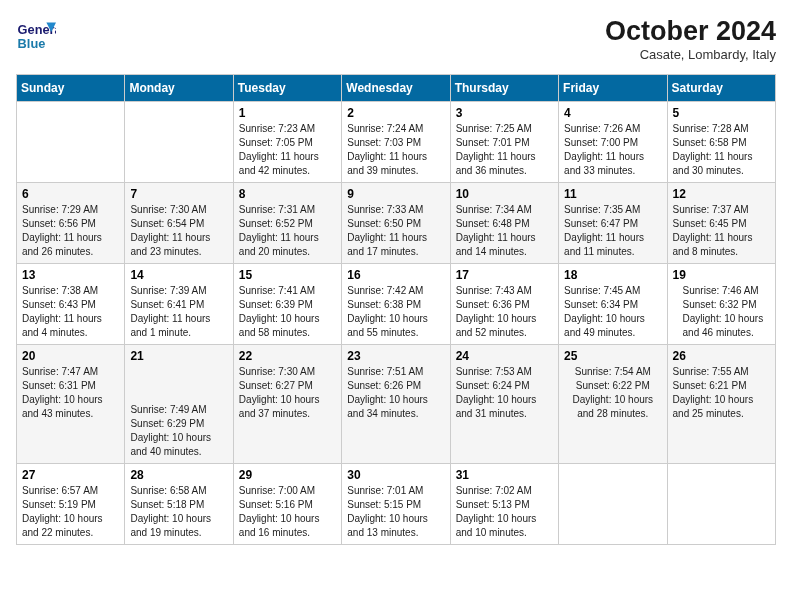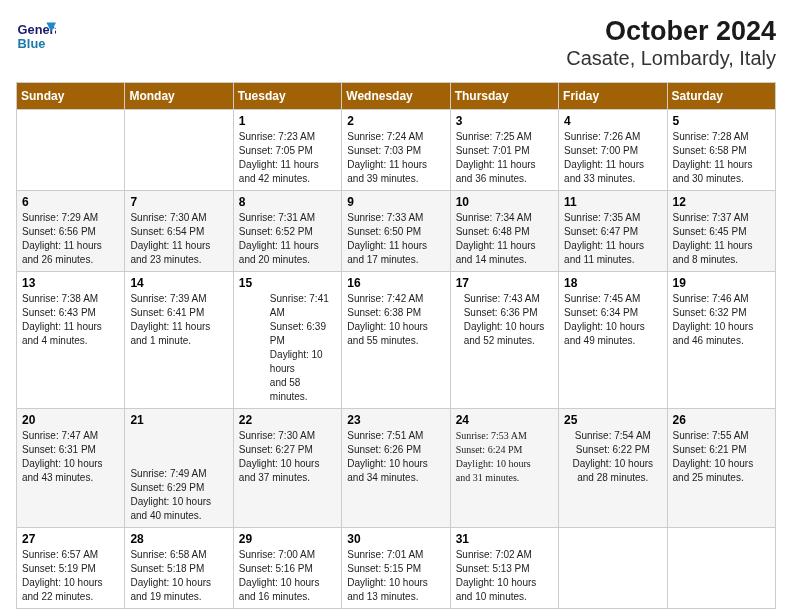--- a/index.html
+++ b/index.html
@@ -27,30 +27,30 @@
     }
     .title-section {
       text-align: right;
     }
     .month-title {
       font-size: 27px;
       font-weight: bold;
       color: #1a1a1a;
     }
     .location {
-      font-size: 20px;
+      font-size: 13px;
       color: #333;
     }
     .calendar {
       width: 100%;
       border-collapse: collapse;
       font-size: 11px;
     }
     .calendar th {
-      background: #a16207;
+      background: #0369a1;
       color: #fff;
       padding: 6px 4px;
       text-align: left;
       font-size: 12px;
       font-weight: bold;
       border: 1px solid #ccc;
     }
     .calendar td {
       border: 1px solid #ccc;
       padding: 4px 5px;
@@ -207,49 +207,49 @@
         </td>
         <td>
           <span class="day-number">14</span>
           <div class="day-info" style="white-space: pre-line;">Sunrise: 7:39 AM
 Sunset: 6:41 PM
 Daylight: 11 hours
 and 1 minute.</div>
         </td>
         <td>
           <span class="day-number">15</span>
-          <div class="day-info" style="white-space: pre-line; margin-left: 31px;">Sunrise: 7:41 AM
+          <div class="day-info" style="white-space: pre-line;">Sunrise: 7:41 AM
 Sunset: 6:39 PM
 Daylight: 10 hours
 and 58 minutes.</div>
         </td>
         <td>
           <span class="day-number">16</span>
           <div class="day-info" style="white-space: pre-line;">Sunrise: 7:42 AM
 Sunset: 6:38 PM
 Daylight: 10 hours
 and 55 minutes.</div>
         </td>
         <td>
           <span class="day-number">17</span>
-          <div class="day-info" style="white-space: pre-line; margin-left: 8px;">Sunrise: 7:43 AM
+          <div class="day-info" style="white-space: pre-line;">Sunrise: 7:43 AM
 Sunset: 6:36 PM
 Daylight: 10 hours
 and 52 minutes.</div>
         </td>
         <td>
           <span class="day-number">18</span>
           <div class="day-info" style="white-space: pre-line;">Sunrise: 7:45 AM
 Sunset: 6:34 PM
 Daylight: 10 hours
 and 49 minutes.</div>
         </td>
         <td>
           <span class="day-number">19</span>
-          <div class="day-info" style="white-space: pre-line;">Sunrise: 7:46 AM
+          <div class="day-info" style="white-space: pre-line; margin-left: 10px;">Sunrise: 7:46 AM
 Sunset: 6:32 PM
 Daylight: 10 hours
 and 46 minutes.</div>
         </td>
       </tr>
       <tr>
         <td>
           <span class="day-number">20</span>
           <div class="day-info" style="white-space: pre-line;">Sunrise: 7:47 AM
 Sunset: 6:31 PM
@@ -272,21 +272,21 @@
         </td>
         <td>
           <span class="day-number">23</span>
           <div class="day-info" style="white-space: pre-line;">Sunrise: 7:51 AM
 Sunset: 6:26 PM
 Daylight: 10 hours
 and 34 minutes.</div>
         </td>
         <td>
           <span class="day-number">24</span>
-          <div class="day-info" style="white-space: pre-line; font-family: Liberation Serif, serif;">Sunrise: 7:53 AM
+          <div class="day-info" style="white-space: pre-line;">Sunrise: 7:53 AM
 Sunset: 6:24 PM
 Daylight: 10 hours
 and 31 minutes.</div>
         </td>
         <td>
           <span class="day-number">25</span>
           <div class="day-info" style="white-space: pre-line; text-align: center;">Sunrise: 7:54 AM
 Sunset: 6:22 PM
 Daylight: 10 hours
 and 28 minutes.</div>

